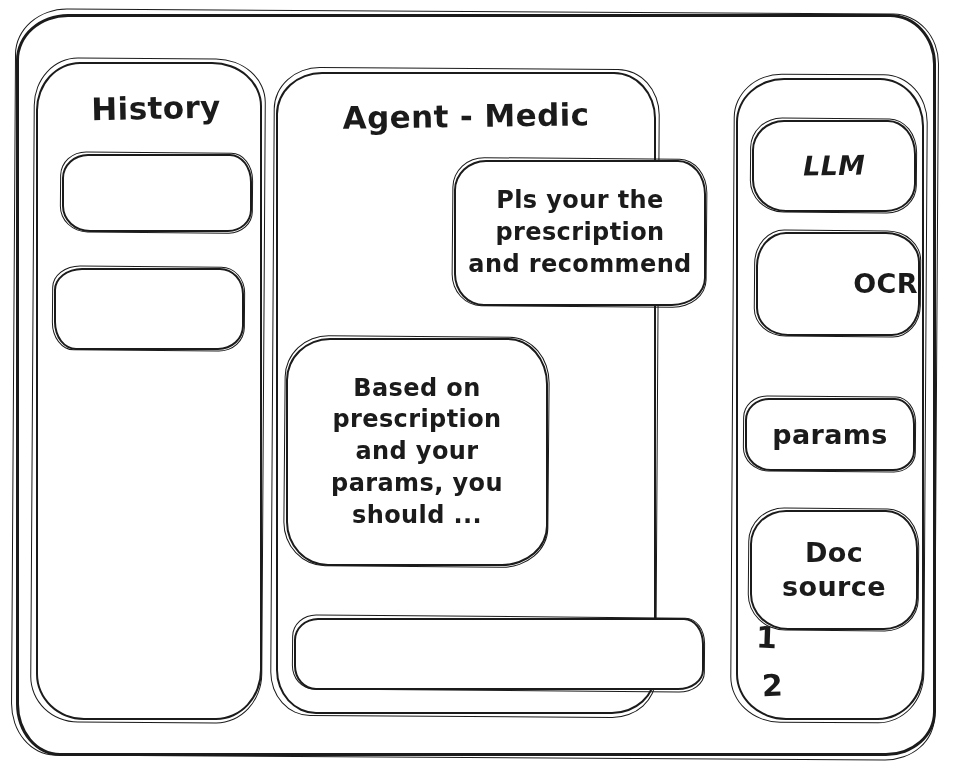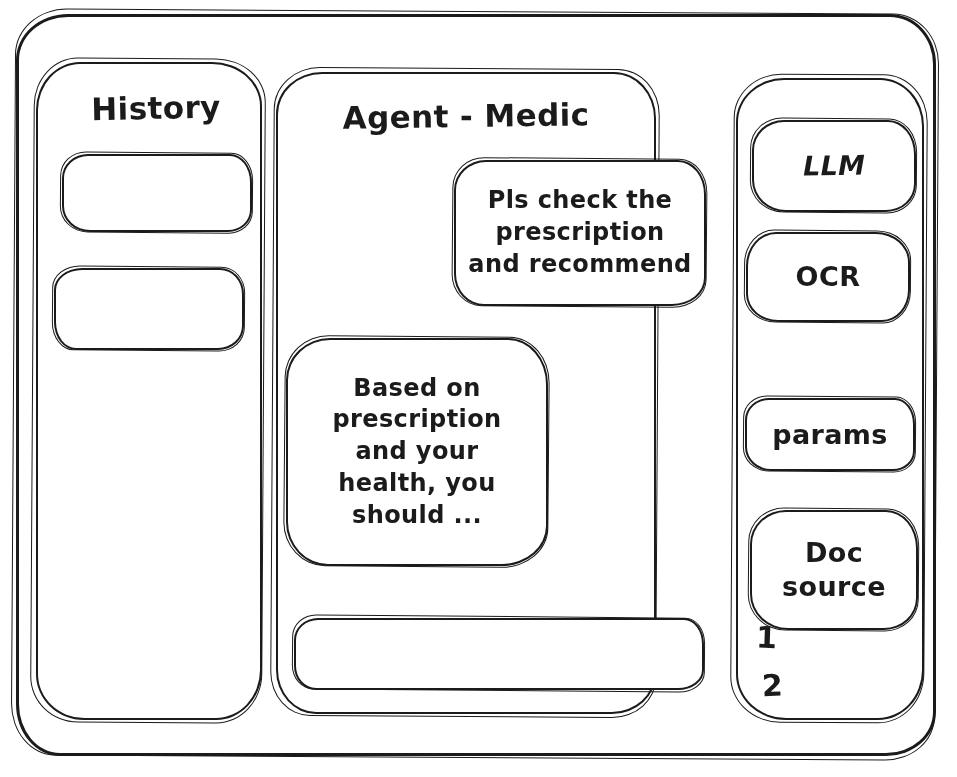--- a/index.html
+++ b/index.html
@@ -142,23 +142,24 @@
     text-align: center;
   }
   .tool .hand { font-size: 27px; line-height: 1.25; }
   .tool-llm {
     left: 14px; top: 40px;
     width: 164px; height: 92px;
     border-radius: 32px 28px 30px 34px / 30px 34px 28px 32px;
   }
   .tool-llm .hand { font-style: italic; transform: rotate(-1deg); }
   .tool-ocr {
-    left: 8px; top: 152px;
-    width: 164px; height: 90px;
+    left: 18px; top: 152px;
+    width: 164px; height: 104px;
     border-radius: 30px 34px 28px 32px / 34px 30px 32px 28px;
+    justify-content: flex-end;
   }
   .tool-params {
     left: 7px; top: 318px;
     width: 170px; height: 73px;
     border-radius: 24px 20px 22px 26px / 22px 26px 20px 24px;
   }
   .tool-doc {
     left: 12px; top: 430px;
     width: 168px; height: 120px;
     border-radius: 36px 32px 34px 38px / 34px 38px 32px 36px;
@@ -183,25 +184,25 @@
   <section class="sketch history-panel">
     <h2 class="hand history-title">History</h2>
     <div class="sketch thin hist-item-1"></div>
     <div class="sketch thin hist-item-2"></div>
   </section>
 
   <section class="sketch chat-panel">
     <h1 class="hand chat-title">Agent - Medic</h1>
 
     <div class="sketch thin bubble bubble-user">
-      <p class="hand msg">Pls check the prescription and recommend</p>
+      <p class="hand msg">Pls your the prescription and recommend</p>
     </div>
 
     <div class="sketch thin bubble bubble-agent">
-      <p class="hand msg">Based on prescription and your health, you should ...</p>
+      <p class="hand msg">Based on prescription and your params, you should ...</p>
     </div>
 
     <div class="sketch thin input-box"></div>
   </section>
 
   <aside class="sketch tools-panel">
     <button class="sketch thin tool tool-llm">
       <span class="hand">LLM</span>
     </button>
     <button class="sketch thin tool tool-ocr">

